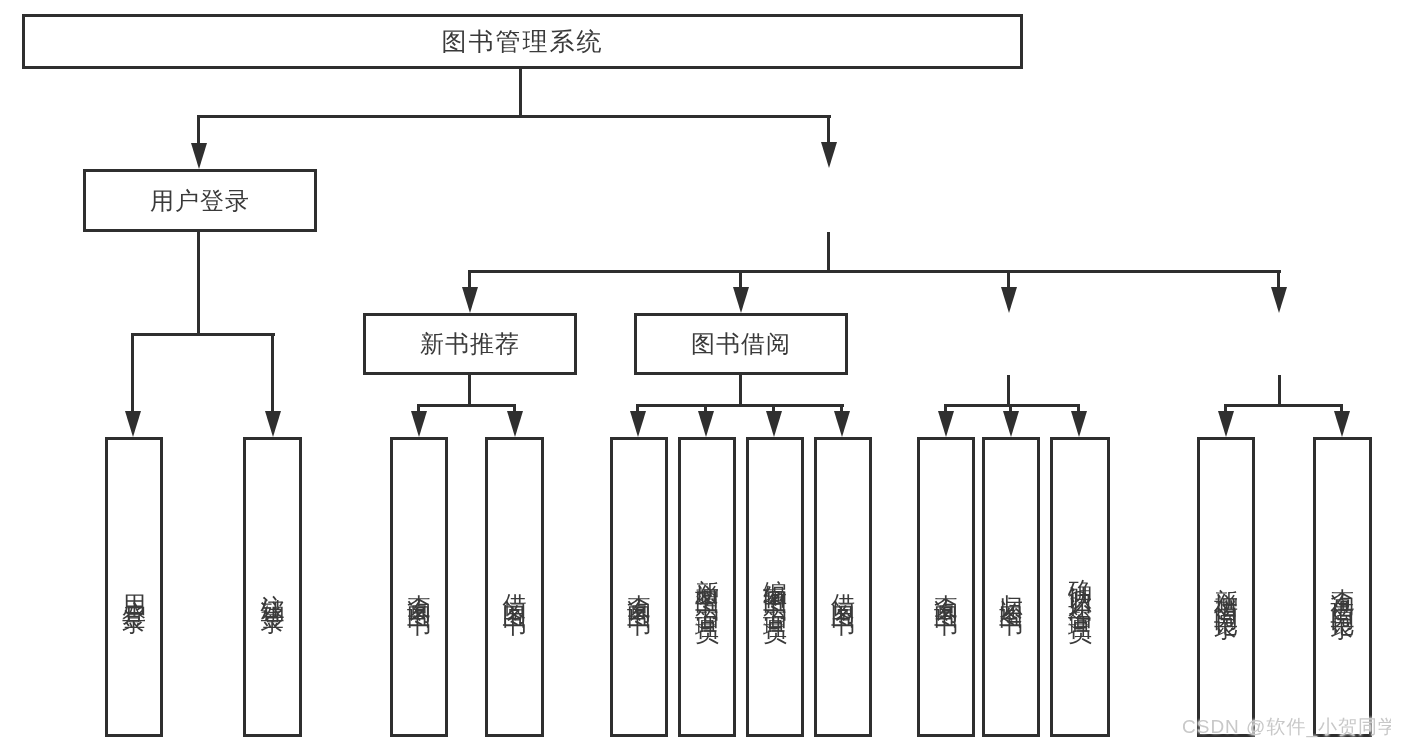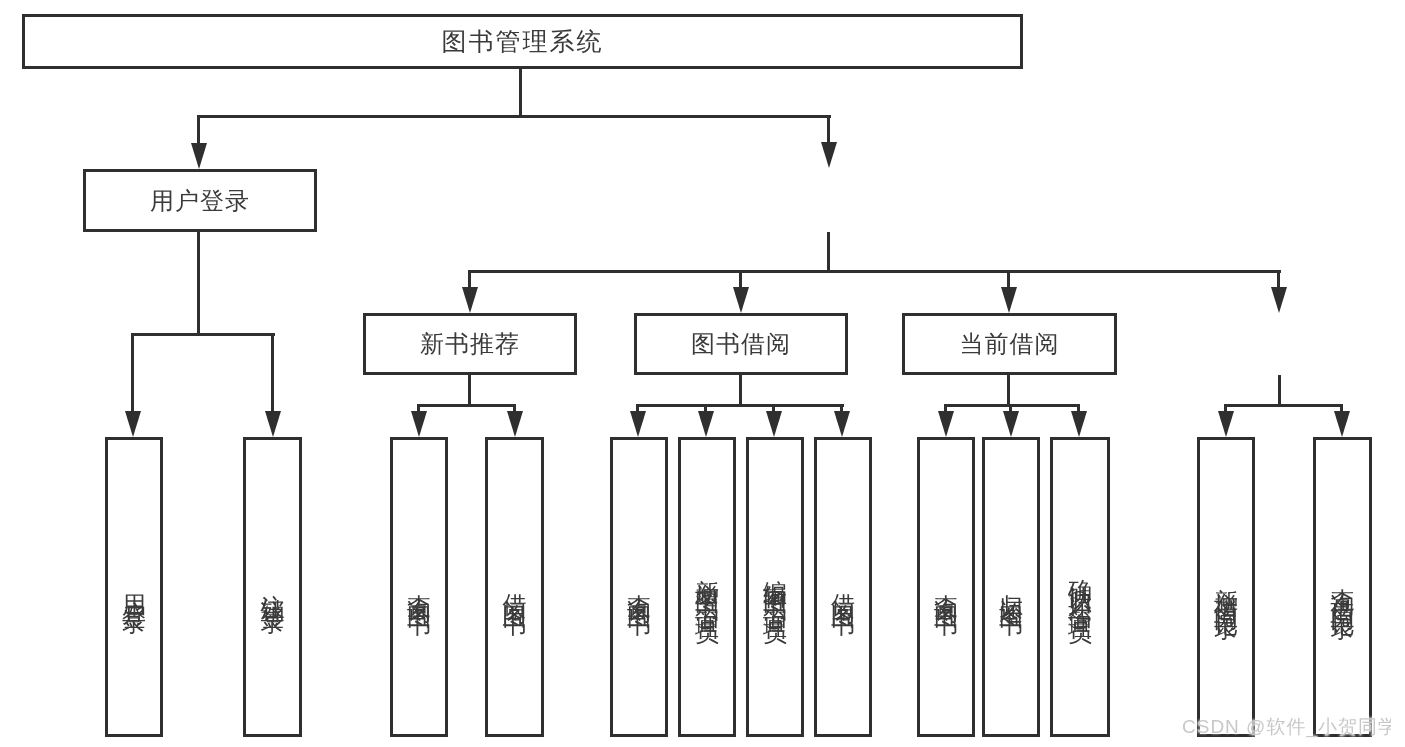--- a/index.html
+++ b/index.html
@@ -116,23 +116,20 @@
   <div class="node" style="left:83px;top:169px;width:234px;height:63px;">
     <span class="lbl">用户登录</span>
   </div>
 
   <div class="node" style="left:634px;top:313px;width:214px;height:62px;">
     <span class="lbl">图书借阅</span>
   </div>
   <div class="node" style="left:363px;top:313px;width:214px;height:62px;">
     <span class="lbl">新书推荐</span>
   </div>
-  <div class="node" style="left:902px;top:313px;width:215px;height:62px;">
-    <span class="lbl">当前借阅</span>
-  </div>
 
   <div class="node vnode" style="left:105px;top:437px;width:58px;height:300px;">
     <span class="vlbl">用户登录</span>
   </div>
   <div class="node vnode" style="left:243px;top:437px;width:59px;height:300px;">
     <span class="vlbl">注销登录</span>
   </div>
 
   <div class="node vnode" style="left:390px;top:437px;width:58px;height:300px;">
     <span class="vlbl">查询图书</span>

